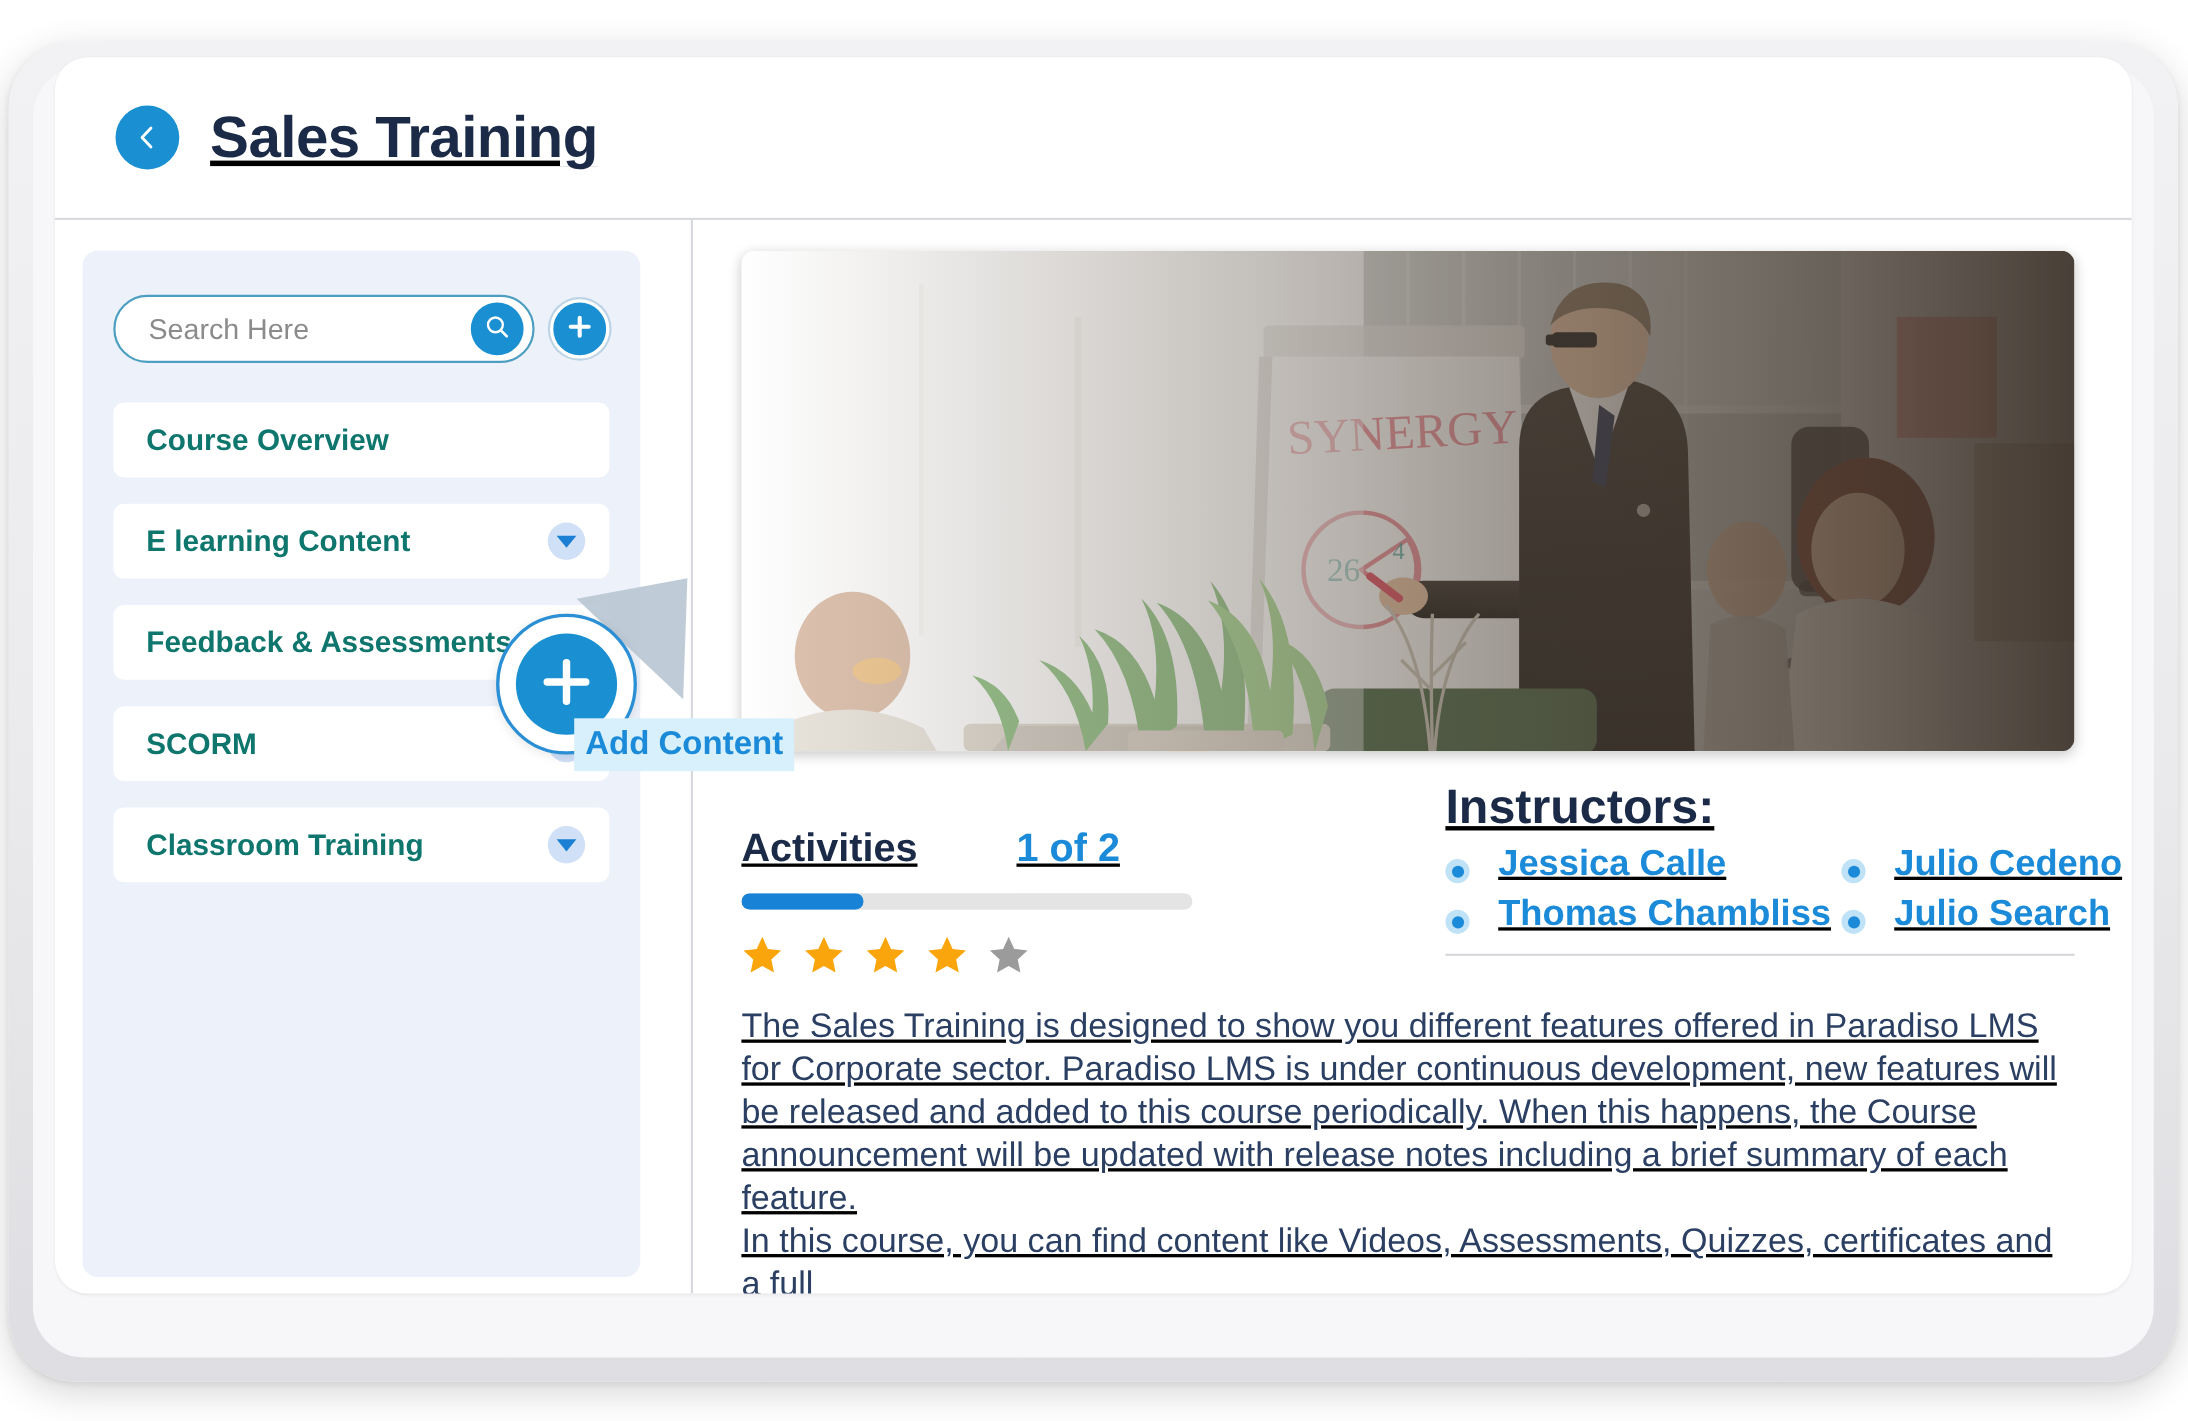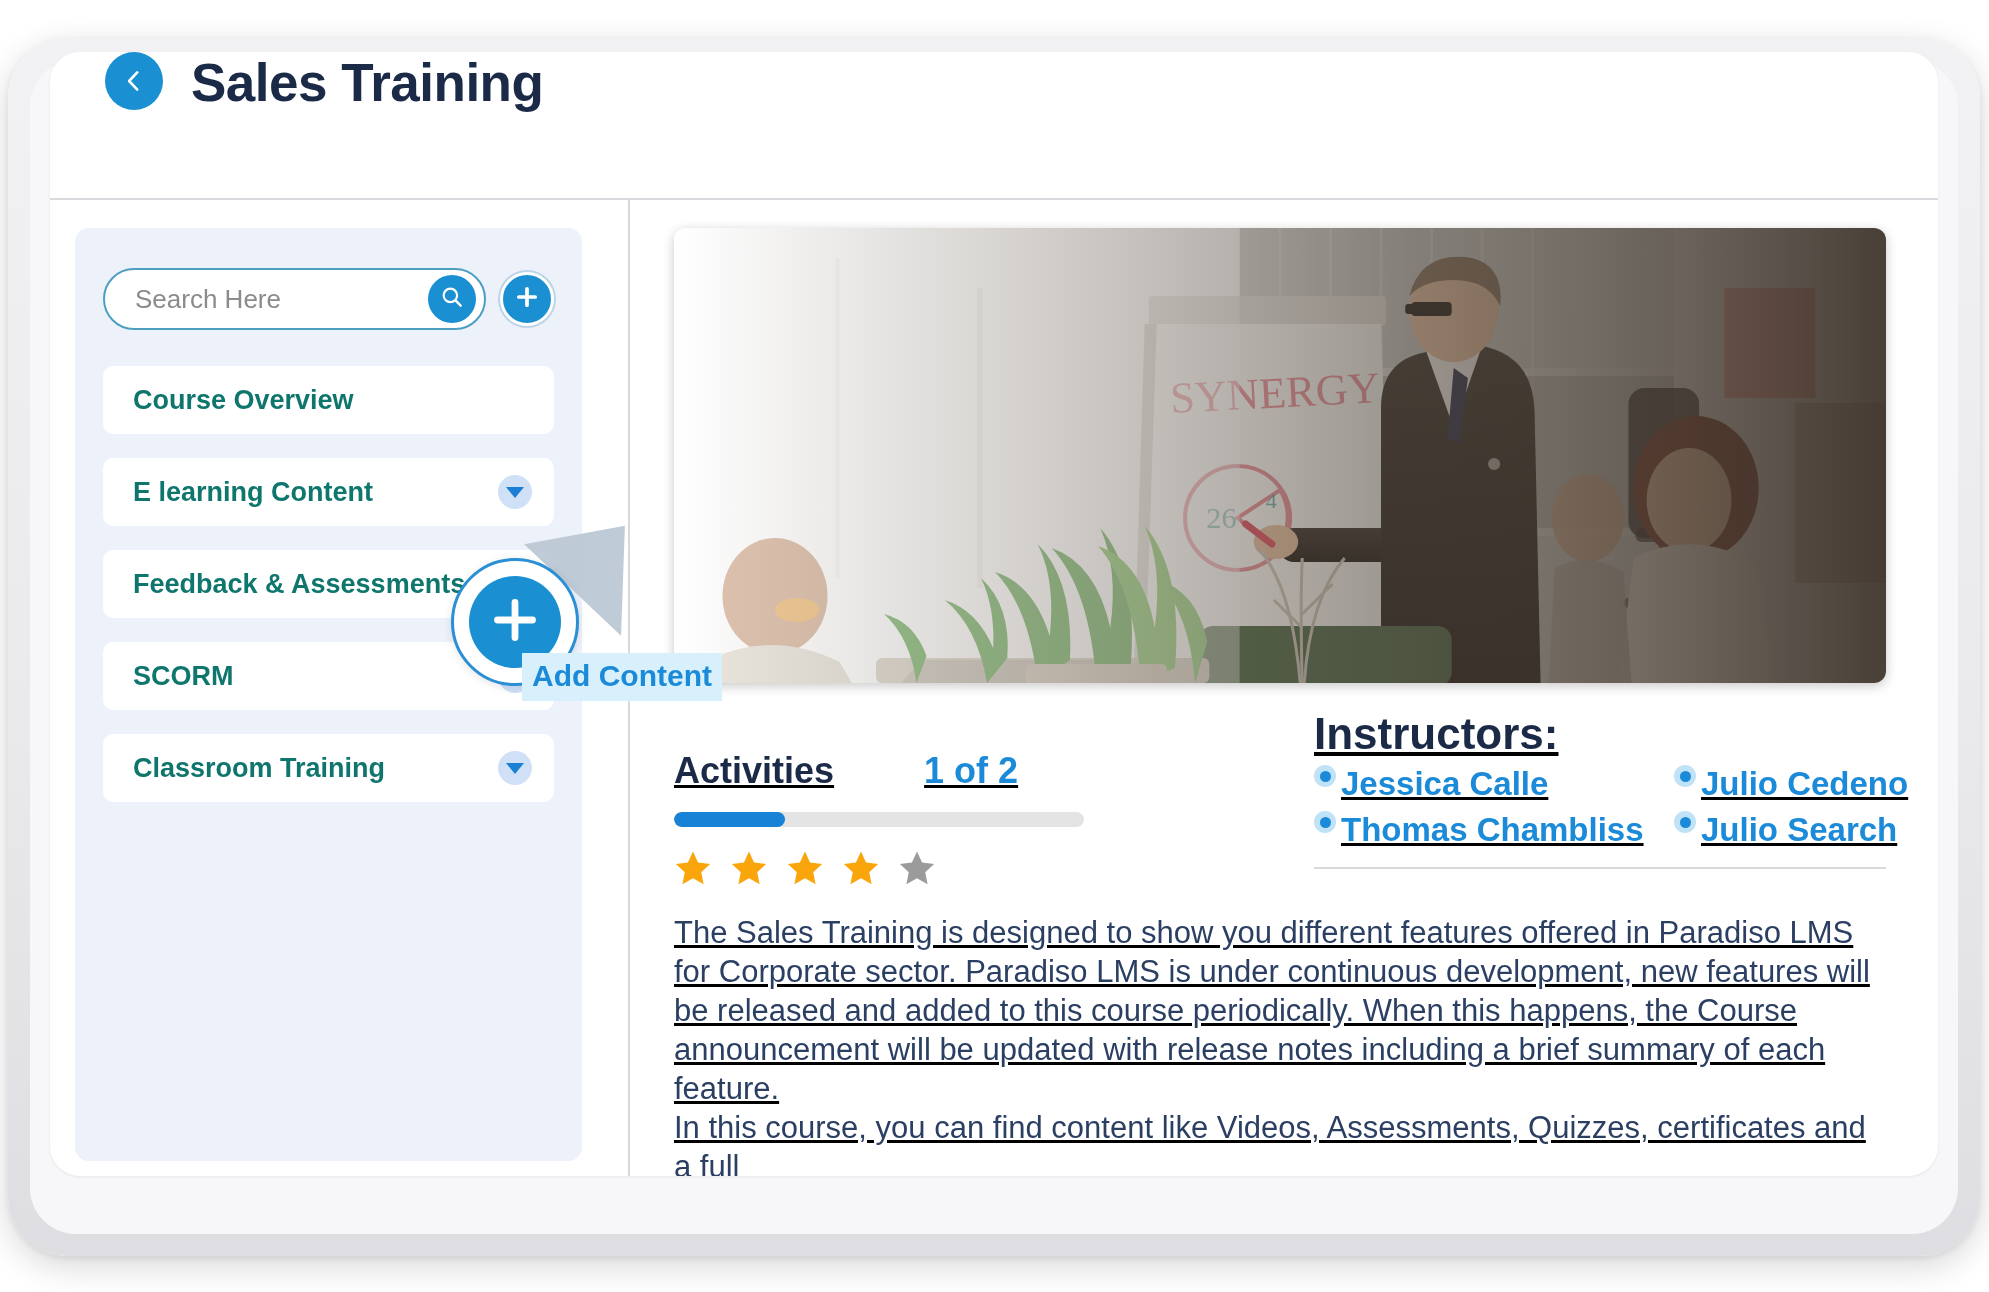--- a/index.html
+++ b/index.html
@@ -43,22 +43,23 @@
     overflow: hidden;
     box-shadow: 0 1px 3px rgba(0,0,0,0.07);
   }
 
   
   .app-header {
     position: relative;
     height: 148px;
     border-bottom: 2px solid #d9dadd;
     display: flex;
-    align-items: flex-start;
+    align-items: center;
     padding-left: 55px;
+    text-decoration: underline;
   }
   .back-button {
     width: 58px; height: 58px;
     border-radius: 50%;
     background: #1a8fd1;
     display: flex; align-items: center; justify-content: center;
     flex: 0 0 auto;
     cursor: pointer;
   }
   .back-button svg { display: block; }
@@ -300,22 +301,22 @@
     margin-bottom: 6px;
   }
   .instructors-grid {
     display: grid;
     grid-template-columns: 330px auto;
     row-gap: 8px;
     column-gap: 30px;
   }
   .instructor {
     display: flex;
-    align-items: flex-start;
-    gap: 5px;
+    align-items: flex-end;
+    gap: 26px;
     cursor: pointer;
   }
   .radio-dot {
     width: 22px; height: 22px;
     border-radius: 50%;
     background: #bfe2f7;
     display: flex; align-items: center; justify-content: center;
     flex: 0 0 auto;
   }
   .radio-dot::after {

